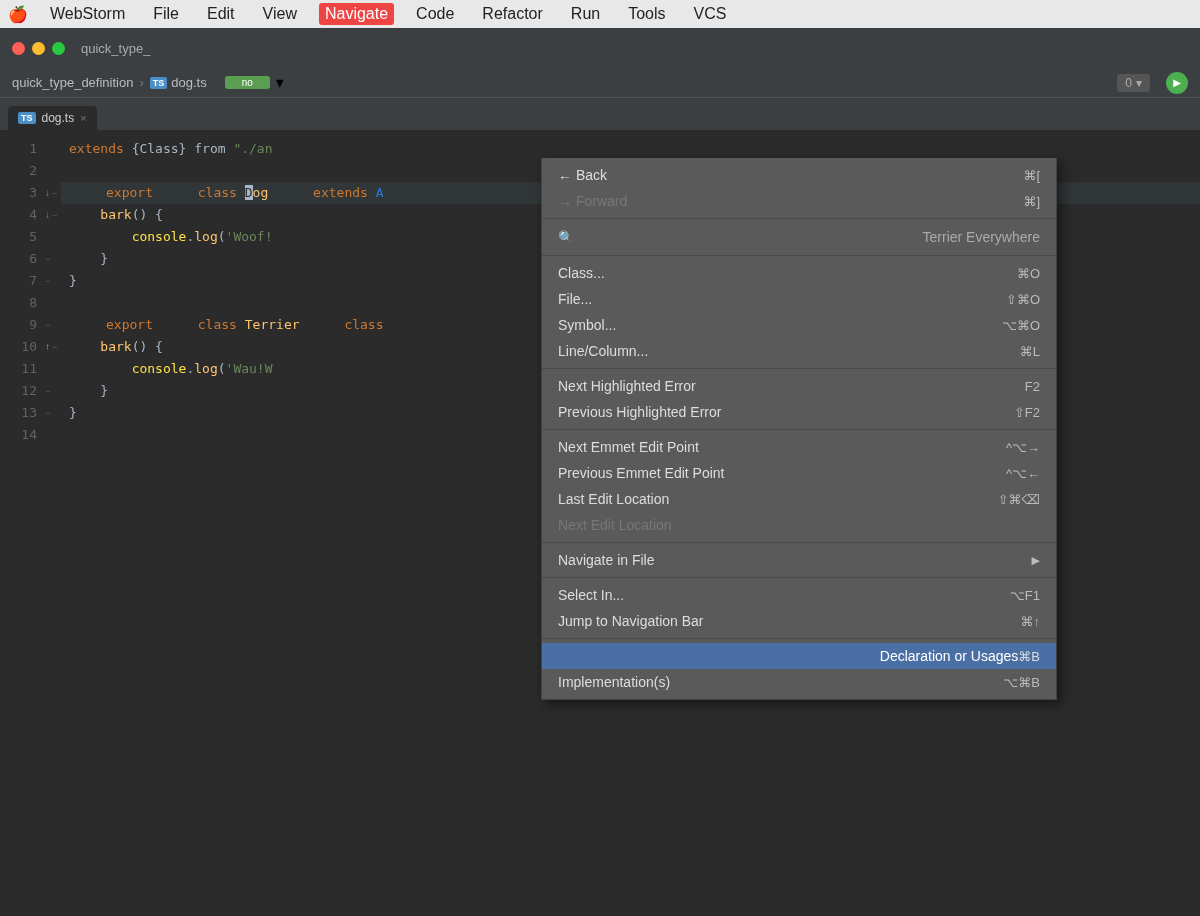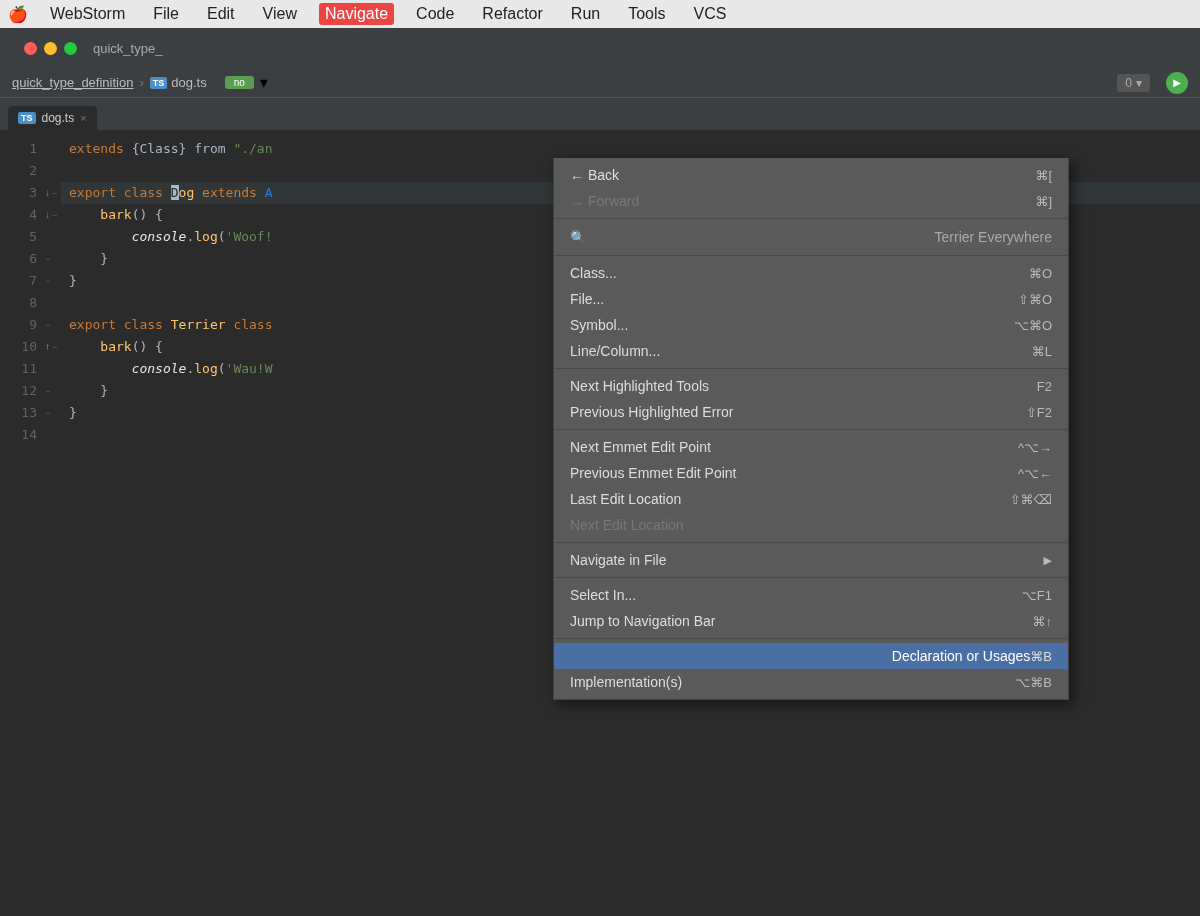--- a/index.html
+++ b/index.html
@@ -38,21 +38,21 @@
       background: #ef4444;
       color: white;
     }
 
     
     .title-bar {
       background: #3c3f41;
       height: 40px;
       display: flex;
       align-items: center;
-      padding: 0 24px;
+      padding: 0 12px;
       gap: 8px;
     }
     .traffic-lights {
       display: flex;
       gap: 7px;
       margin-right: 8px;
     }
     .traffic-light {
       width: 13px;
       height: 13px;
@@ -72,21 +72,20 @@
       height: 30px;
       display: flex;
       align-items: center;
       padding: 0 12px;
       gap: 6px;
       border-bottom: 1px solid #555;
     }
     .breadcrumb-item {
       color: #bbb;
       font-size: 13px;
-      text-decoration: underline;
     }
     .breadcrumb-sep {
       color: #777;
       font-size: 13px;
     }
     .breadcrumb-file {
       display: flex;
       align-items: center;
       gap: 4px;
       color: #bbb;
@@ -97,21 +96,21 @@
       color: white;
       font-size: 9px;
       font-weight: bold;
       padding: 1px 3px;
       border-radius: 2px;
     }
     .node-badge {
       background: #5a9e52;
       color: white;
       font-size: 10px;
-      padding: 1px 9px;
+      padding: 1px 17px;
       border-radius: 3px;
       margin-left: 12px;
     }
     .run-btn {
       width: 22px;
       height: 22px;
       background: #4caf50;
       border-radius: 50%;
       display: flex;
       align-items: center;
@@ -179,29 +178,29 @@
       color: #a9b7c6;
       overflow: hidden;
     }
     .code-line {
       padding: 0 8px;
       white-space: pre;
     }
     .code-line.highlighted {
       background: #313638;
     }
-    .kw { color: #cc7832; }
+    .kw { color: #cc7832; margin-left: 37px; }
     .kw-import { color: #cc7832; }
     .str { color: #6a8759; }
     .cls { color: #a9b7c6; }
     .cls-name { color: #ffc66d; text-align: right; }
     .method { color: #ffc66d; }
     .fn-call { color: #ffc66d; }
     .plain { color: #a9b7c6; }
-    .purple { color: #e5e5e5; font-style: italic; }
+    .purple { color: #fde047; }
     .blue-class { color: #287bde; }
     .cursor-char {
       background: #a9b7c6;
       color: #2b2b2b;
     }
 
     
     .arr-down { color: #4a8fc7; font-size: 10px; }
     .arr-up { color: #f08080; font-size: 10px; }
     .fold-btn { color: #606060; font-size: 9px; cursor: pointer; }
@@ -220,21 +219,20 @@
       position: absolute;
       top: 0;
       left: 541px;
       width: 516px;
       background: #5a5a5a;
       border: 1px solid #444;
       border-top: none;
       box-shadow: 4px 4px 12px rgba(0,0,0,0.5);
       pointer-events: all;
       font-size: 14px;
-      margin-left: 12px;
     }
     .menu-section {
       border-bottom: 1px solid #4a4a4a;
       padding: 4px 0;
     }
     .menu-section:last-child {
       border-bottom: none;
     }
     .drop-item {
       display: flex;
@@ -444,21 +442,21 @@
           <span class="shortcut">⌥⌘O</span>
         </div>
         <div class="drop-item">
           <span class="label">Line/Column...</span>
           <span class="shortcut">⌘L</span>
         </div>
       </div>
 
       <div class="menu-section">
         <div class="drop-item">
-          <span class="label">Next Highlighted Tools</span>
+          <span class="label">Next Highlighted Error</span>
           <span class="shortcut">F2</span>
         </div>
         <div class="drop-item">
           <span class="label">Previous Highlighted Error</span>
           <span class="shortcut">⇧F2</span>
         </div>
       </div>
 
       <div class="menu-section">
         <div class="drop-item">

